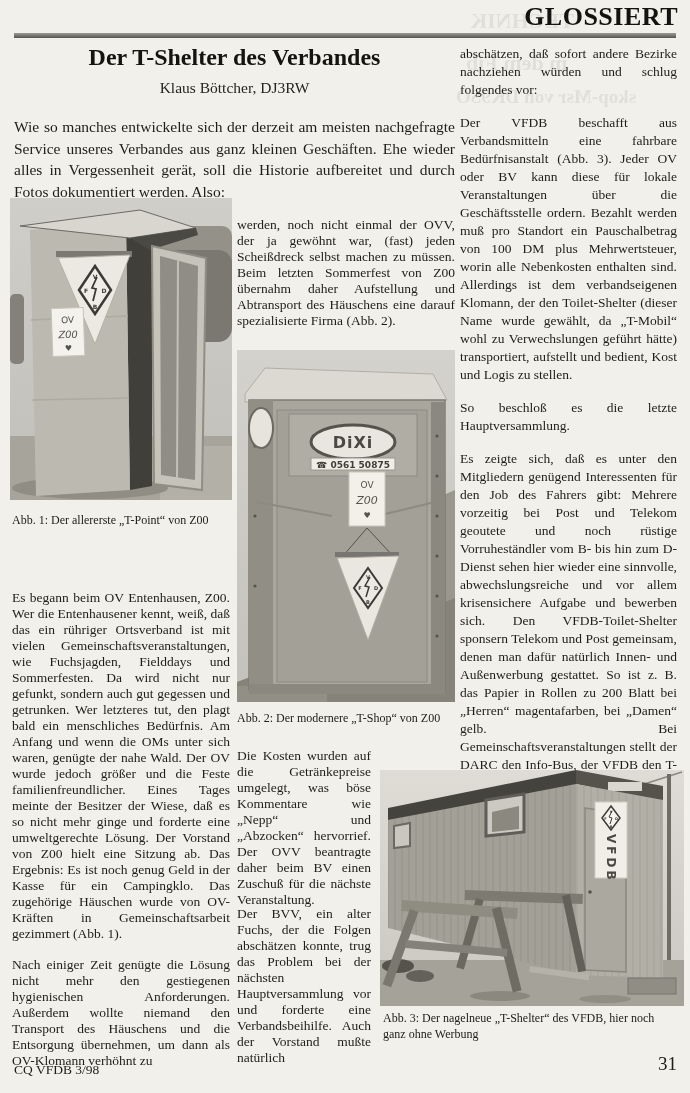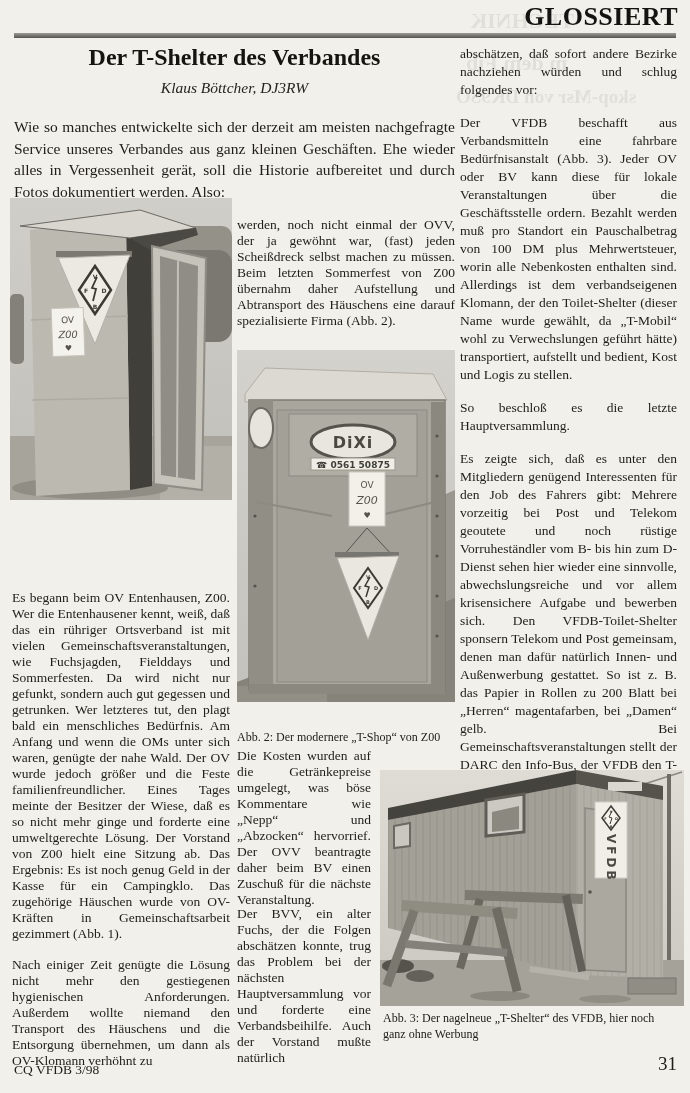--- a/index.html
+++ b/index.html
@@ -18,37 +18,37 @@
     top: 2px; right: 12px;
     font-size: 26px; font-weight: bold; letter-spacing: .5px;
     color: #141311;
   }
   .rule {
     left: 14px; top: 33px; width: 662px; height: 5px;
     background: linear-gradient(to bottom, #9b9b97, #565550);
   }
   .title-block { left: 14px; top: 44px; width: 441px; text-align: center; }
   .title-block h1 { font-size: 24px; font-weight: bold; color: #15140f; }
-  .author { font-style: italic; font-size: 15.5px; margin-top: 8px; color: #252420; }
+  .author { font-size: 15.5px; margin-top: 8px; color: #252420; }
   .intro {
     left: 14px; top: 116px; width: 441px;
     font-size: 15.5px; line-height: 21.5px; text-align: justify;
   }
   .coltext { font-size: 13.5px; text-align: justify; hyphens: auto; }
   .coltext p { margin: 0 0 15px 0; }
   .lh16 { line-height: 16px; }
   .lh18 { line-height: 18px; }
   .right-col { left: 460px; top: 45px; width: 217px; }
   .mid-p1 { left: 237px; top: 217px; width: 218px; }
   .mid-p2 { left: 237px; top: 748px; width: 134px; }
   .mid-p3 { left: 237px; top: 906px; width: 134px; }
   .left-col-text { left: 12px; top: 556px; width: 218px; margin-top: 34px; }
   .caption { font-size: 12px; line-height: 16px; color: #22211d; }
   .cap1 { left: 12px; top: 512px; width: 222px; }
-  .cap2 { left: 237px; top: 710px; width: 220px; margin-top: 19px; }
+  .cap2 { left: 237px; top: 710px; width: 220px; }
   .cap3 { left: 383px; top: 1010px; width: 296px; }
   .photo { background: #c6c4be; }
   .photo svg { display: block; }
   .photo1 { left: 10px; top: 198px; width: 222px; height: 302px; }
   .photo2 { left: 237px; top: 350px; width: 218px; height: 352px; text-align: center; }
   .photo3 { left: 380px; top: 770px; width: 304px; height: 236px; }
   .footer-journal { left: 14px; top: 1062px; font-size: 13.5px; }
   .page-number { right: 13px; top: 1053px; font-size: 19px; }
   .ghost {
     font-weight: bold; color: #43423e; opacity: .09;
@@ -134,20 +134,21 @@
         </g>
       </g>
       <g transform="rotate(-2 58 134)">
         <rect x="42" y="110" width="32" height="48" fill="#f4f2ec" stroke="#c6c3ba"></rect>
         <text x="58" y="125" font-size="9" fill="#55534c" text-anchor="middle">OV</text>
         <text x="58" y="140" font-size="10" font-style="italic" fill="#55534c" text-anchor="middle">Z00</text>
         <text x="58" y="153" font-size="8" fill="#55534c" text-anchor="middle">♥</text>
       </g>
     </svg>
   </div>
+  <div class="abs caption cap1">Abb. 1: Der allererste „T-Point“ von Z00</div>
 
   <div class="abs coltext lh16 left-col-text">
     <p>Es begann beim OV Entenhausen, Z00. Wer die Entenhausener kennt, weiß, daß das ein rühriger Ortsverband ist mit vielen Gemeinschaftsveranstaltungen, wie Fuchsjagden, Fielddays und Sommerfesten. Da wird nicht nur gefunkt, sondern auch gut gegessen und getrunken. Wer letzteres tut, den plagt bald ein menschliches Bedürfnis. Am Anfang und wenn die OMs unter sich waren, genügte der nahe Wald. Der OV wurde jedoch größer und die Feste familienfreundlicher. Eines Tages meinte der Besitzer der Wiese, daß es so nicht mehr ginge und forderte eine umweltgerechte Lösung. Der Vorstand von Z00 hielt eine Sitzung ab. Das Ergebnis: Es ist noch genug Geld in der Kasse für ein Campingklo. Das zugehörige Häuschen wurde von OV-Kräften in Gemeinschaftsarbeit gezimmert (Abb. 1).</p>
     <p>Nach einiger Zeit genügte die Lösung nicht mehr den gestiegenen hygienischen Anforderungen. Außerdem wollte niemand den Transport des Häuschens und die Entsorgung übernehmen, um dann als OV-Klomann verhöhnt zu</p>
   </div>
 
   <div class="abs photo photo2">
     <svg width="218" height="352" viewBox="0 0 218 352" class="svgtxt">
       <defs>
         <linearGradient id="sky2" x1="0" y1="0" x2="0" y2="1">

